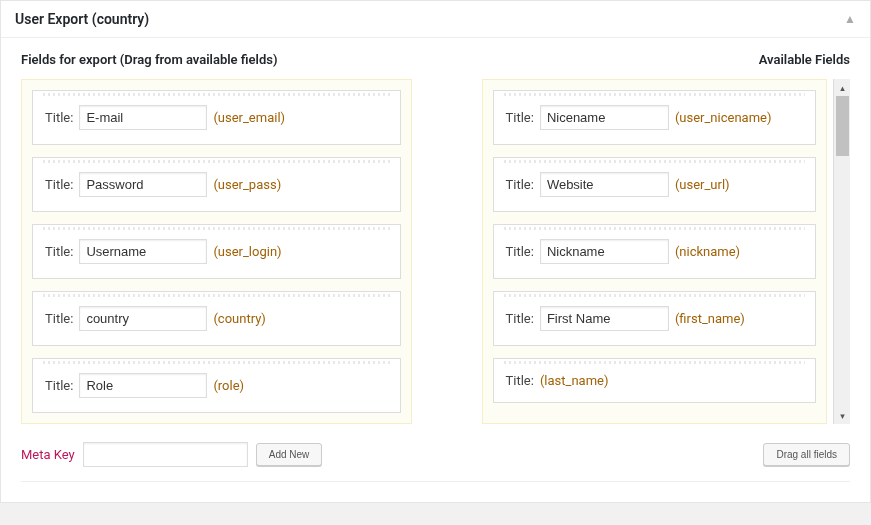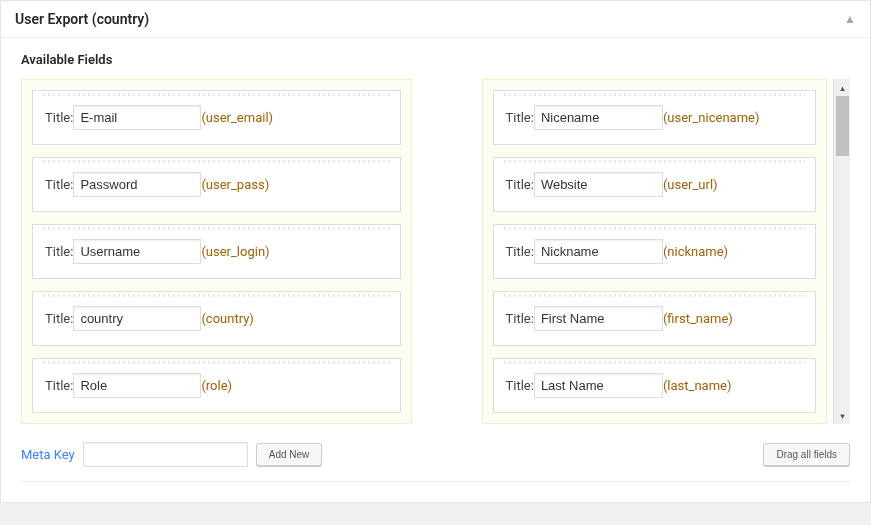--- a/index.html
+++ b/index.html
@@ -97,20 +97,21 @@
       background: #c1c1c1;
       border-radius: 0;
     }
     .field-card {
       background: #fff;
       border: 1px solid #ddd;
       padding: 14px 12px;
       margin-bottom: 12px;
       display: flex;
       align-items: center;
+      gap: 6px;
       position: relative;
       cursor: move;
     }
     .field-card:last-child { margin-bottom: 0; }
     .field-card::before {
       content: "";
       position: absolute;
       top: 2px;
       left: 10px;
       right: 10px;
@@ -143,21 +144,21 @@
       padding-bottom: 14px;
       border-bottom: 1px solid #eee;
     }
     .meta-group {
       display: flex;
       align-items: center;
       gap: 8px;
     }
     .meta-label {
       font-size: 13px;
-      color: #3b82f6;
+      color: #be185d;
     }
     .meta-input {
       width: 165px;
       padding: 4px 6px;
       border: 1px solid #ddd;
       box-shadow: inset 0 1px 2px rgba(0,0,0,.07);
       font-size: 13px;
       background: #fff;
     }
     .btn {
@@ -176,20 +177,21 @@
 
 <div class="panel">
   <div class="panel-header">
     <span class="panel-title">User Export (country)</span>
     <span class="toggle-icon">▲</span>
   </div>
 
   <div class="panel-body">
 
     <div class="section-heads">
+      <span class="section-head">Fields for export (Drag from available fields)</span>
       <span class="section-head">Available Fields</span>
     </div>
 
     <div class="columns">
 
       <div class="drop-zone">
         <div class="field-card">
           <span class="fld-label">Title:</span>
           <input class="fld-input" value="E-mail" style="">
           <span class="fld-slug">(user_email)</span>
@@ -233,21 +235,20 @@
             <input class="fld-input" value="Nickname" style="">
             <span class="fld-slug">(nickname)</span>
           </div>
           <div class="field-card">
             <span class="fld-label">Title:</span>
             <input class="fld-input" value="First Name" style="">
             <span class="fld-slug">(first_name)</span>
           </div>
           <div class="field-card">
             <span class="fld-label">Title:</span>
-            <input class="fld-input" value="Last Name" style="">
             <span class="fld-slug">(last_name)</span>
           </div>
         </div>
         <div class="scrollbar-track">
           <div class="scrollbar-up">▴</div>
           <div class="scrollbar-thumb"></div>
           <div class="scrollbar-down">▾</div>
         </div>
       </div>
 

